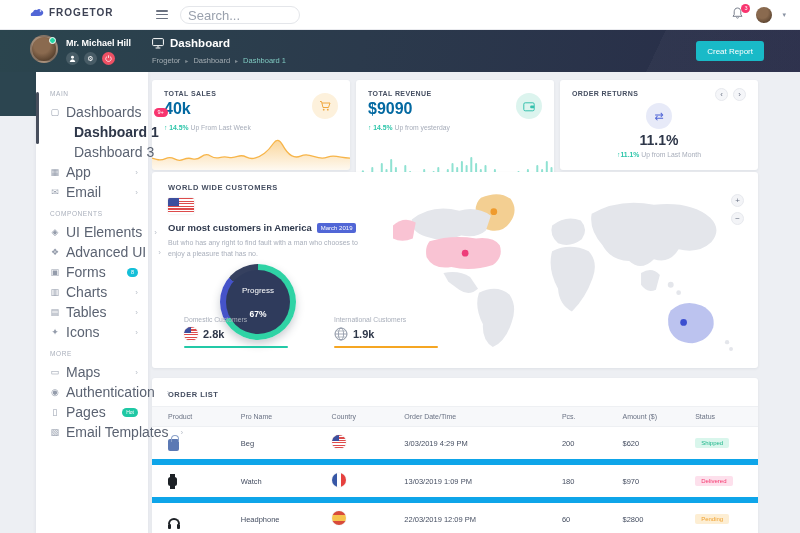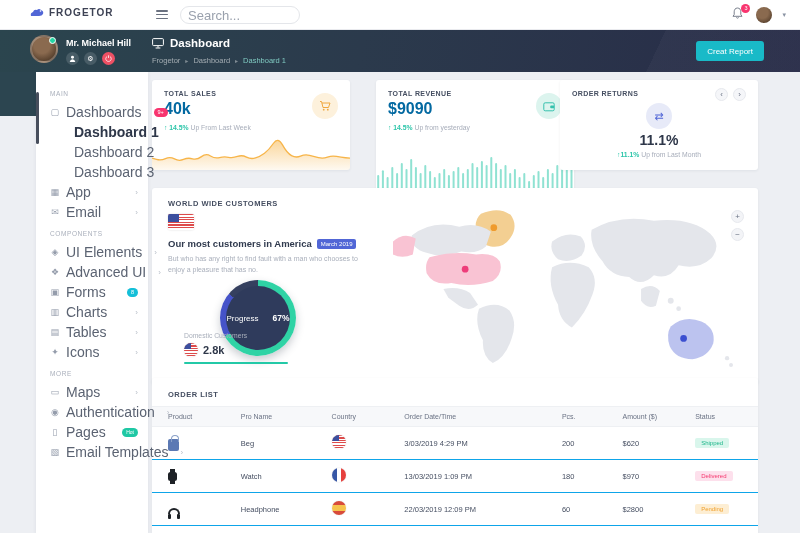--- a/index.html
+++ b/index.html
@@ -56,50 +56,50 @@
   .sb-sp { flex:1; }
   .sb-chev { font-size:8px; color:#b8bec8; }
   .sb-badge { font-size:5.5px; color:#fff; border-radius:6px; padding:1.5px 4px; }
   .sb-badge.pink { background:#f8356f; }
   .sb-badge.cyan { background:#14bfd8; }
   .sb-badge.green { background:#1fc8a4; font-size:5px; }
 
   
   .card { position:absolute; background:#fff; border-radius:3px; box-shadow:0 1px 3px rgba(40,50,70,0.07); overflow:hidden; }
   .card1 { left:152px; top:80px; width:198px; height:90px; }
-  .card2 { left:376px; top:80px; width:198px; height:115px; }
+  .card2 { left:356px; top:80px; width:198px; height:115px; }
   .card3 { left:560px; top:80px; width:198px; height:90px; }
   .c-label { position:absolute; left:12px; top:10px; font-size:7px; font-weight:bold; letter-spacing:0.4px; color:#454e61; }
   .c-value { position:absolute; left:12px; top:20px; font-size:16px; font-weight:bold; color:#0369a1; }
   .c-delta { position:absolute; left:12px; top:44px; font-size:6.8px; color:#a7adba; }
   .c-delta b { color:#2bc5a9; font-weight:bold; }
   .c-icon { position:absolute; right:12px; top:13px; width:26px; height:26px; border-radius:50%; display:flex; align-items:center; justify-content:center; }
   .c-icon.orange { background:#fdf1dc; }
   .c-icon.teal { background:#dcf4ee; }
   .c-chart { position:absolute; left:0; bottom:0; width:100%; }
   .rt-nav { position:absolute; top:8px; display:flex; gap:5px; right:12px; }
   .rt-btn { width:13px; height:13px; border-radius:50%; background:#f5f6f9; border:1px solid #e7e9ee; color:#6a7284; font-size:8px; line-height:11px; text-align:center; cursor:pointer; }
   .rt-icon { position:absolute; left:50%; top:23px; margin-left:-13px; width:26px; height:26px; border-radius:50%; background:#e7eaf8; color:#5166d6; font-size:11px; display:flex; align-items:center; justify-content:center; }
   .rt-value { position:absolute; left:0; top:52px; width:100%; text-align:center; font-size:14px; font-weight:bold; color:#2e3749; }
   .rt-delta { position:absolute; left:0; top:71px; width:100%; text-align:center; font-size:6.8px; color:#a7adba; }
   .rt-delta b { color:#2bc5a9; }
 
   
-  .world { left:152px; top:188px; width:606px; height:196px; }
+  .world { left:152px; top:172px; width:606px; height:196px; }
   .w-title { position:absolute; left:16px; top:11px; font-size:7.5px; font-weight:bold; letter-spacing:0.5px; color:#454e61; }
   .flag-us-rect { position:absolute; left:16px; top:26px; width:26px; height:16px; border-radius:2px; overflow:hidden;
     background:repeating-linear-gradient(180deg,#dd4b4b 0 1.3px,#fff 1.3px 2.6px); box-shadow:0 0 2px rgba(0,0,0,0.15); }
   .flag-us-rect::after { content:''; position:absolute; left:0; top:0; width:11px; height:8px; background:#3c4f9e; }
   .w-head { position:absolute; left:16px; top:50px; font-size:9.5px; font-weight:bold; color:#303a4e; display:flex; align-items:center; gap:5px; }
   .w-badge { background:#5166d6; color:#fff; font-size:6px; font-weight:normal; padding:2px 4px; border-radius:2px; }
   .w-para { position:absolute; left:16px; top:66px; width:205px; font-size:7px; line-height:1.55; color:#a9afbb; }
   .donut { position:absolute; left:68px; top:92px; width:76px; height:76px; border-radius:50%;
     background:conic-gradient(#2fd3a5 0deg 241deg, #4553c9 241deg 310deg, #35405f 310deg 360deg);
     display:flex; align-items:center; justify-content:center; box-shadow:0 4px 8px rgba(40,50,70,0.25); }
-  .donut-in { width:64px; height:64px; border-radius:50%; background:#2f3b5c; color:#fff; display:flex; align-items:center; justify-content:center; gap:14px; }
+  .donut-in { width:64px; height:64px; border-radius:50%; background:#2f3b5c; color:#fff; display:flex; flex-direction:column; align-items:center; justify-content:center; gap:14px; }
   .donut-in .p1 { font-size:8px; }
   .donut-in .p2 { font-size:8.5px; font-weight:bold; }
   .w-stats { position:absolute; left:32px; top:144px; display:flex; gap:46px; }
   .w-col { width:104px; }
   .w-col .lbl { font-size:6.8px; color:#a9afbb; margin-bottom:4px; }
   .w-col .valrow { display:flex; align-items:center; gap:5px; margin-bottom:5px; }
   .w-col .val { font-size:11px; font-weight:bold; color:#2e3749; }
   .w-col .bar { height:2px; border-radius:1px; width:100%; }
   .bar.teal { background:#23c9a7; }
   .bar.orange { background:#f5a623; }
@@ -108,21 +108,21 @@
   .flag-us-round::after { content:''; position:absolute; left:0; top:0; width:7px; height:6px; background:#3c4f9e; }
   .map-wrap { position:absolute; left:228px; top:14px; width:366px; height:170px; }
   .map-zoom { position:absolute; right:14px; top:22px; display:flex; flex-direction:column; gap:5px; z-index:3; }
   .mz-btn { width:13px; height:13px; border-radius:50%; background:#f3f4f7; border:1px solid #e7e9ee; color:#6a7284; font-size:8px; line-height:11px; text-align:center; cursor:pointer; }
 
   
   .orders { left:152px; top:378px; width:606px; height:160px; }
   .o-title { position:absolute; left:16px; top:12px; font-size:7.5px; font-weight:bold; letter-spacing:0.5px; color:#454e61; }
   .o-table { position:absolute; left:0; top:28px; width:100%; border-collapse:collapse; }
   .o-table th { background:#f7f8fa; font-size:7px; font-weight:normal; color:#6a7284; text-align:left; padding:6px 0 6px 16px; border-top:1px solid #eef0f3; border-bottom:1px solid #eef0f3; }
-  .o-table td { font-size:7.5px; color:#454e61; padding:8px 0 8px 16px; border-bottom:1px solid #0ea5e9; }
+  .o-table td { font-size:7.5px; color:#454e61; padding:8px 0 8px 16px; border-bottom:6px solid #0ea5e9; }
   .o-table tr:last-child td { border-bottom:none; }
   .status { display:inline-block; font-size:6px; padding:2px 6px; border-radius:2px; }
   .status.shipped { background:#d9f6ec; color:#1fb78b; }
   .status.delivered { background:#fde0ec; color:#f5366d; }
   .status.pending { background:#fdeed3; color:#f0a02c; }
   .rflag { width:14px; height:14px; border-radius:50%; overflow:hidden; display:inline-block; box-shadow:0 0 1px rgba(0,0,0,0.3); }
   .rflag.fr { background:linear-gradient(90deg,#3757a6 0 33%, #fff 33% 66%, #e6413e 66%); }
   .rflag.es { background:linear-gradient(180deg,#d84b3a 0 26%, #f6c34c 26% 74%, #d84b3a 74%); }
   .globe-ic { width:14px; height:14px; flex:none; }
 
@@ -220,23 +220,20 @@
     <div class="sb-scroll"></div>
     <div class="sb-label">MAIN</div>
     <div class="sb-item">
       <span class="sb-ic">▢</span>
       <span class="sb-txt">Dashboards</span>
       <span class="sb-sp"></span>
       <span class="sb-badge pink">9+</span>
     </div>
     <div class="sb-item sub active">
       <span class="sb-txt">Dashboard 1</span>
-    </div>
-    <div class="sb-item sub">
-      <span class="sb-txt">Dashboard 2</span>
     </div>
     <div class="sb-item sub">
       <span class="sb-txt">Dashboard 3</span>
     </div>
     <div class="sb-item">
       <span class="sb-ic">▦</span>
       <span class="sb-txt">App</span>
       <span class="sb-sp"></span>
         <span class="sb-chev">›</span>
     </div>
@@ -426,20 +423,34 @@
       </div>
     </div>
     <div class="w-stats">
       <div class="w-col">
         <div class="lbl">Domestic Customers</div>
         <div class="valrow">
           <span class="flag-us-round"></span>
           <span class="val">2.8k</span>
         </div>
         <div class="bar teal"></div>
+      </div>
+      <div class="w-col">
+        <div class="lbl">International Customers</div>
+        <div class="valrow">
+          <svg class="globe-ic" viewBox="0 0 14 14">
+            <circle cx="7" cy="7" r="6" fill="none" stroke="#8a93a3" stroke-width="1"></circle>
+            <ellipse cx="7" cy="7" rx="2.6" ry="6" fill="none" stroke="#8a93a3" stroke-width="0.8"></ellipse>
+            <line x1="1" y1="7" x2="13" y2="7" stroke="#8a93a3" stroke-width="0.8"></line>
+            <line x1="2" y1="4" x2="12" y2="4" stroke="#8a93a3" stroke-width="0.6"></line>
+            <line x1="2" y1="10" x2="12" y2="10" stroke="#8a93a3" stroke-width="0.6"></line>
+          </svg>
+          <span class="val">1.9k</span>
+        </div>
+        <div class="bar orange"></div>
       </div>
     </div>
 
     <div class="map-wrap">
       <svg width="366" height="170" viewBox="0 0 366 172">
 
         <path d="M100,12 Q118,4 130,13 Q138,24 130,36 Q123,47 110,45 Q97,42 95,30 Q93,18 100,12 Z" fill="#f3cf92"></path>
 
         <path d="M30,34 Q50,18 78,25 Q96,20 110,30 L105,45 Q96,53 80,50 Q60,57 44,51 Q29,47 30,34 Z" fill="#e4e6eb"></path>
 

